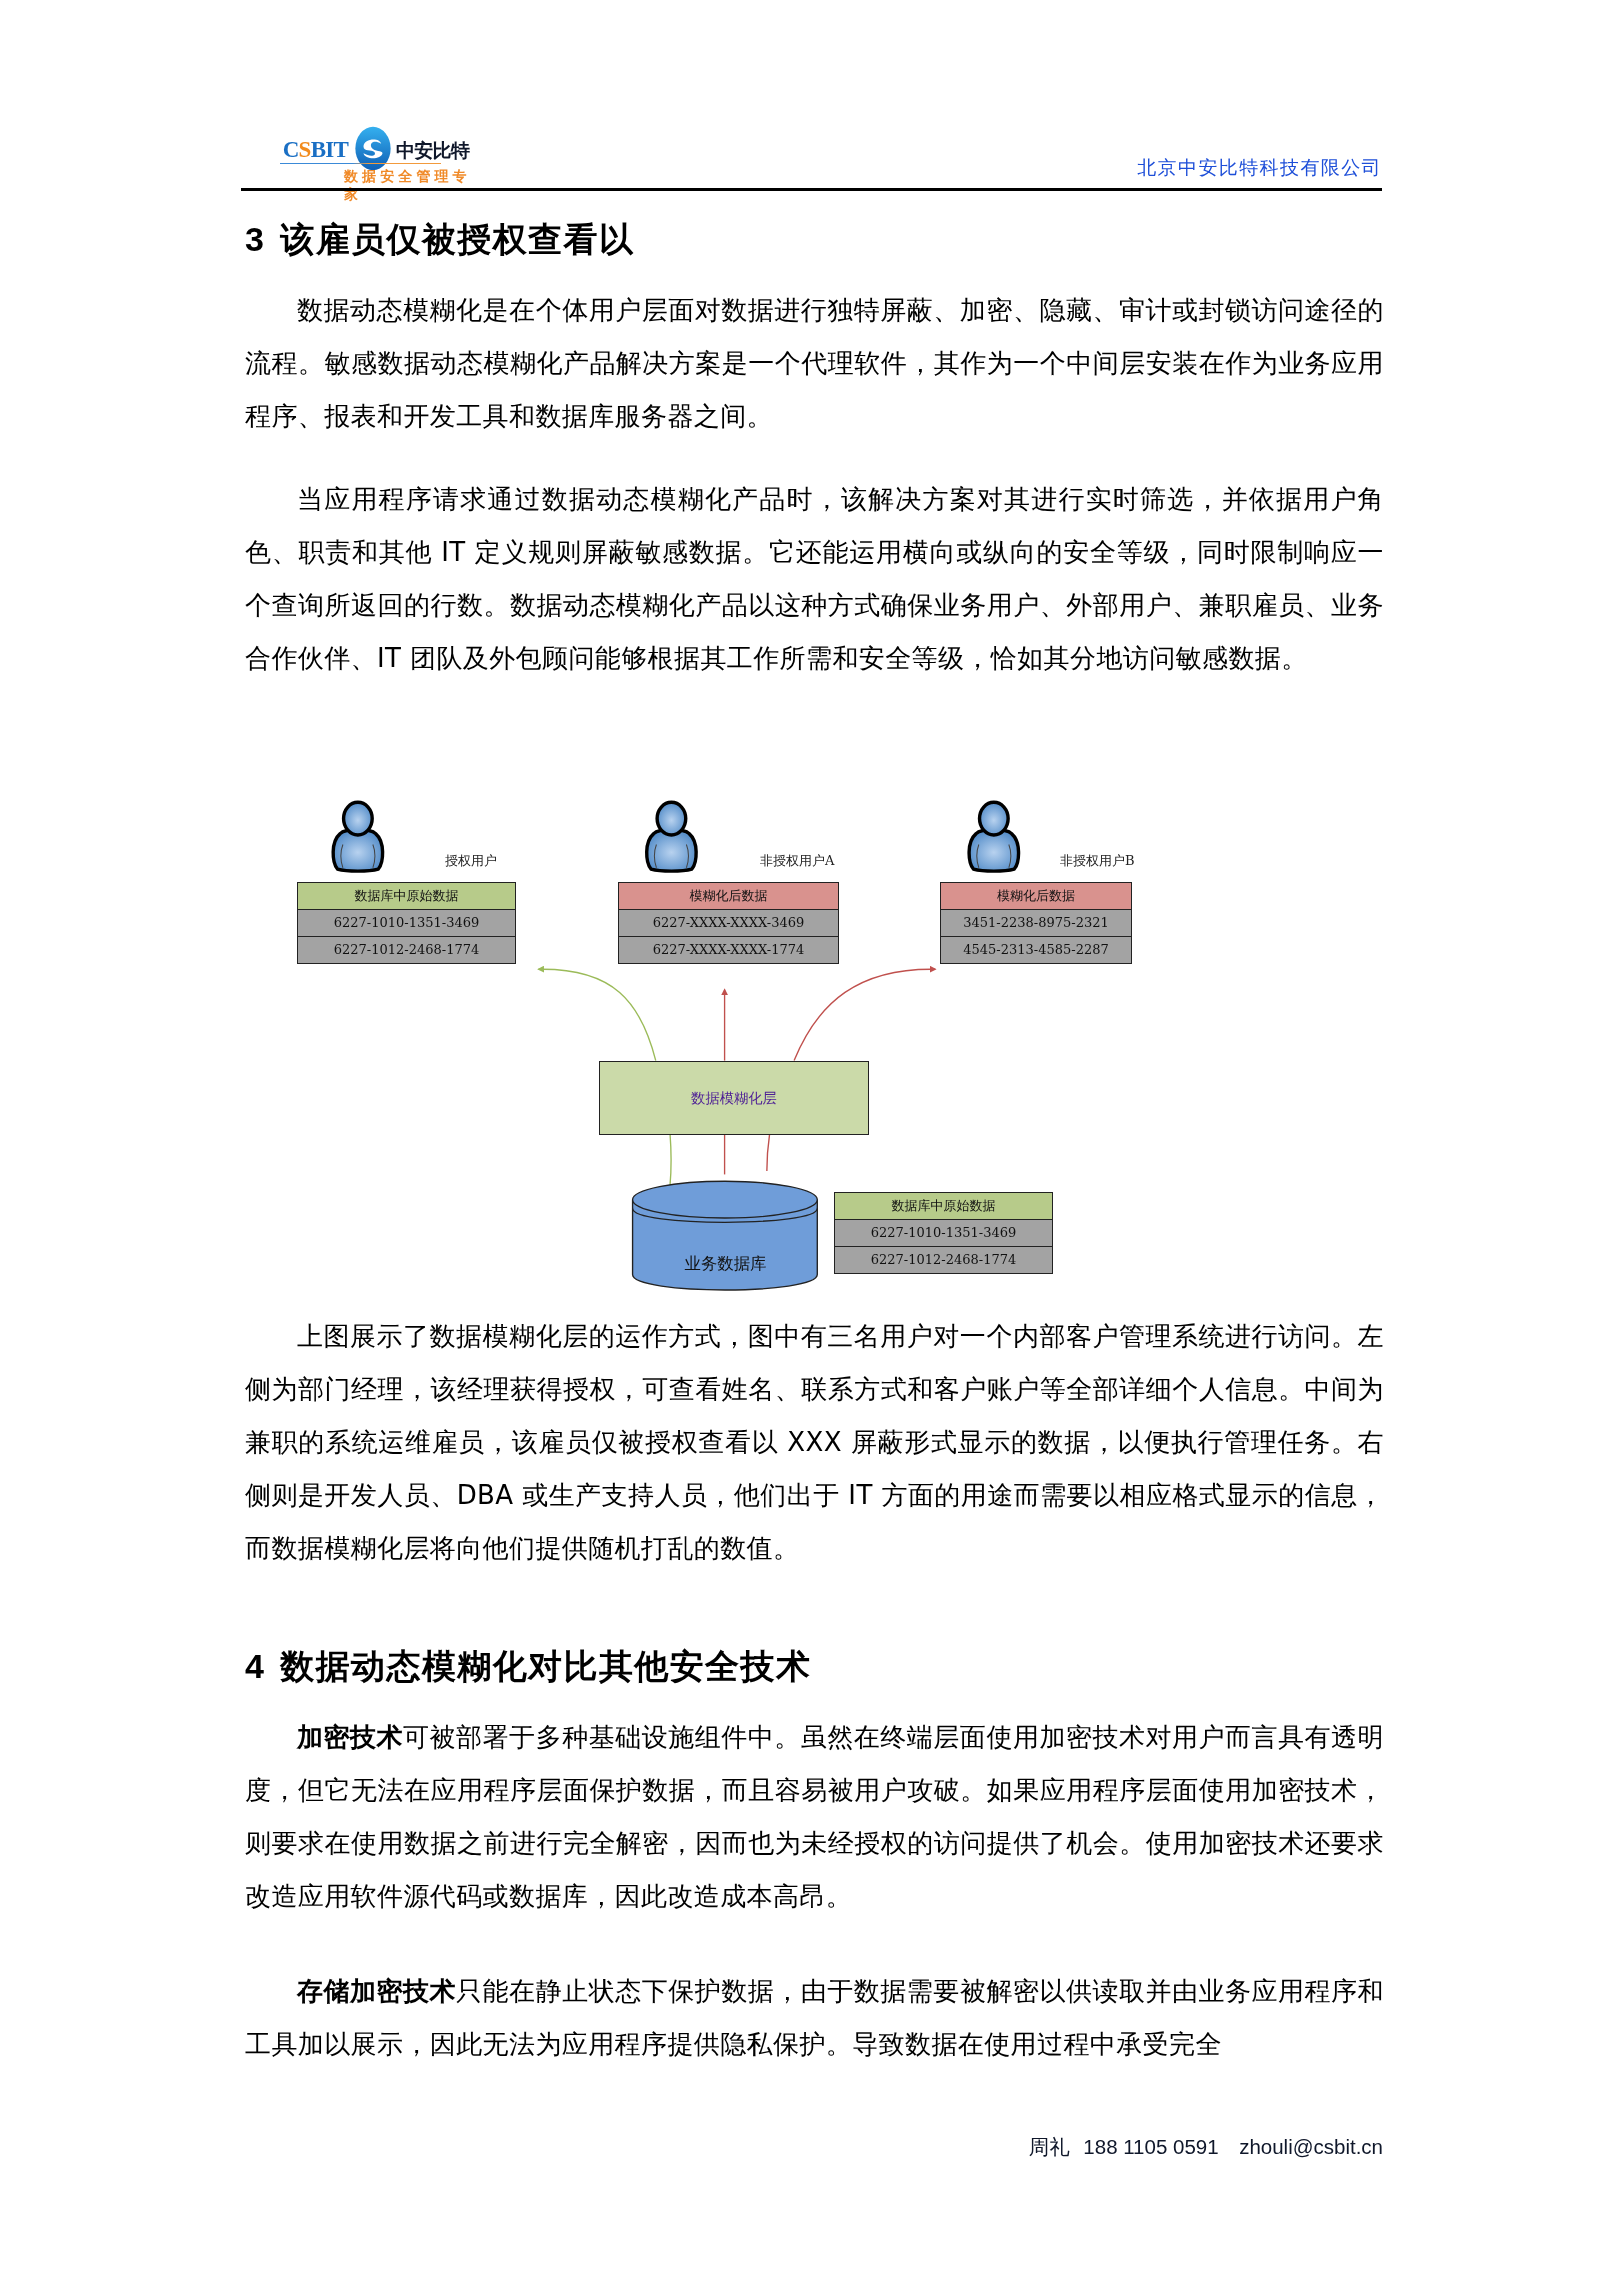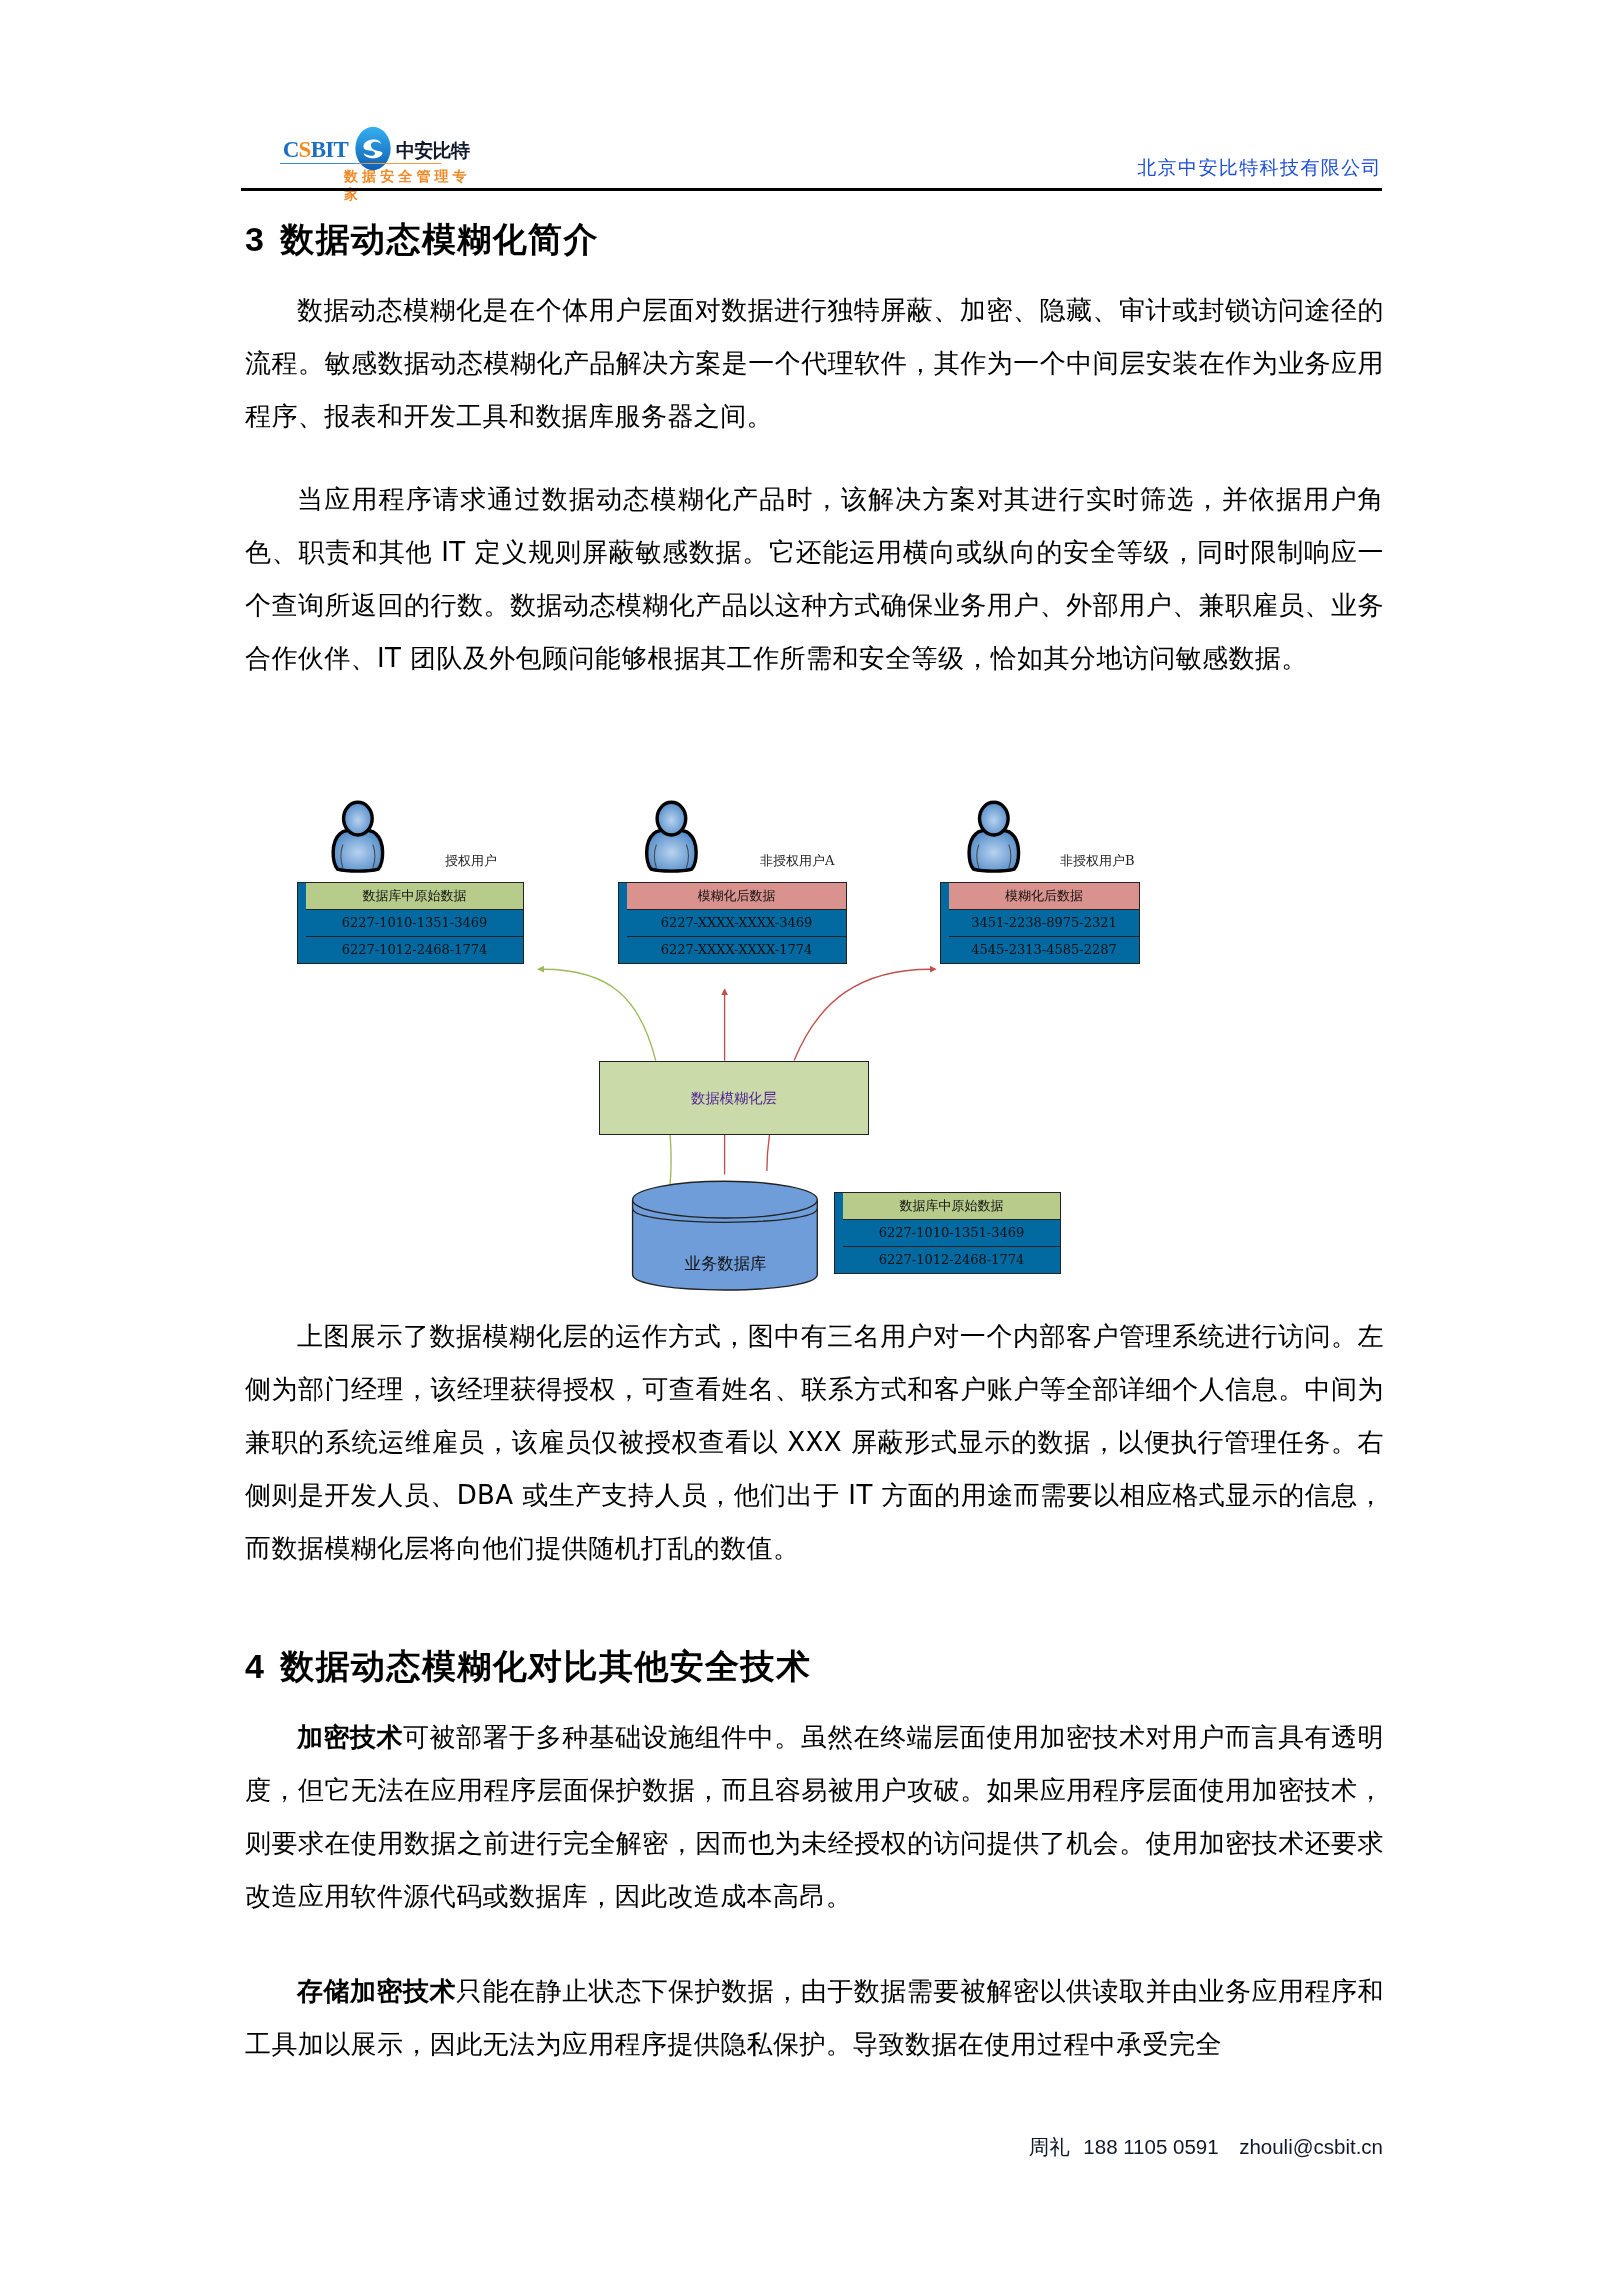--- a/index.html
+++ b/index.html
@@ -24,22 +24,22 @@
 
   
   .h { left: 245px; font-size: 34px; font-weight: bold; letter-spacing: 1.4px; }
   .h .num { font-family: "Liberation Sans", sans-serif; margin-right: 15px; }
   .p { left: 245px; width: 1139px; font-size: 26px; line-height: 53px; text-align: justify;
        text-indent: 52px; letter-spacing: 0.4px; }
   .p b { font-weight: bold; }
 
   
   .diagram { left: 0; top: 0; width: 1532px; height: 2295px; pointer-events: none; }
-  .dtable { position: absolute; border: 1.4px solid #222; background: #0369a1;
-            font-family: "DejaVu Serif", "Liberation Serif", serif; font-size: 13px; color: #111; padding-left: 8px; }
+  .dtable { position: absolute; border: 1.4px solid #222; background: #a3a3a3;
+            font-family: "DejaVu Serif", "Liberation Serif", serif; font-size: 13px; color: #111; }
   .dtable .row { height: 26px; line-height: 26px; text-align: center; border-top: 1.4px solid #222; }
   .dtable .row:first-child { border-top: none; }
   .dtable .hdr-green { background: #b7cb8a; }
   .dtable .hdr-red { background: #d9928e; }
   .ulabel { position: absolute; font-family: "DejaVu Serif", "Liberation Serif", serif; font-size: 13px; color: #222; }
   .layer-box { position: absolute; left: 599px; top: 1061px; width: 268px; height: 72px;
                background: #cbdaa9; border: 1.4px solid #222; display: flex; align-items: center; justify-content: center;
                font-family: "DejaVu Serif", "Liberation Serif", serif; font-size: 14.3px; color: #4c1d95; }
   .db-label { position: absolute; left: 633px; top: 1253px; width: 185px; text-align: center;
               font-family: "DejaVu Serif", "Liberation Serif", serif; font-size: 16.4px; color: #111; }
@@ -66,21 +66,21 @@
     <path d="M14 30 C14 18, 38 16, 40 26 C30 20, 22 24, 26 32 C30 38, 42 36, 42 40 C40 50, 16 50, 14 40 C24 46, 34 44, 30 38 C26 34, 14 38, 14 30 Z" fill="#ffffff"></path>
   </svg>
   <div class="logo-cn">中安比特</div>
   <div class="logo-rule"></div>
   <div class="logo-tag">数据安全管理专家</div>
 </div>
 <div class="abs company">北京中安比特科技有限公司</div>
 <div class="abs header-rule"></div>
 
 <div class="abs h" style="top:217px;">
-  <span class="num">3</span><span>数据动态模糊化简介</span>
+  <span class="num">3</span><span>该雇员仅被授权查看以</span>
 </div>
 
 <div class="abs p" style="top:284px;">数据动态模糊化是在个体用户层面对数据进行独特屏蔽、加密、隐藏、审计或封锁访问途径的流程。敏感数据动态模糊化产品解决方案是一个代理软件，其作为一个中间层安装在作为业务应用程序、报表和开发工具和数据库服务器之间。</div>
 <div class="abs p" style="top:473px;">当应用程序请求通过数据动态模糊化产品时，该解决方案对其进行实时筛选，并依据用户角色、职责和其他 IT 定义规则屏蔽敏感数据。它还能运用横向或纵向的安全等级，同时限制响应一个查询所返回的行数。数据动态模糊化产品以这种方式确保业务用户、外部用户、兼职雇员、业务合作伙伴、IT 团队及外包顾问能够根据其工作所需和安全等级，恰如其分地访问敏感数据。</div>
 
 <div class="abs diagram">
   <svg width="1623" height="2295" style="position:absolute;left:0;top:0;" viewBox="0 0 2381 3367">
     <defs>
       <radialGradient id="ug" cx="0.5" cy="0.55" r="0.6">
         <stop offset="0" stop-color="#b8d2ef"></stop>

